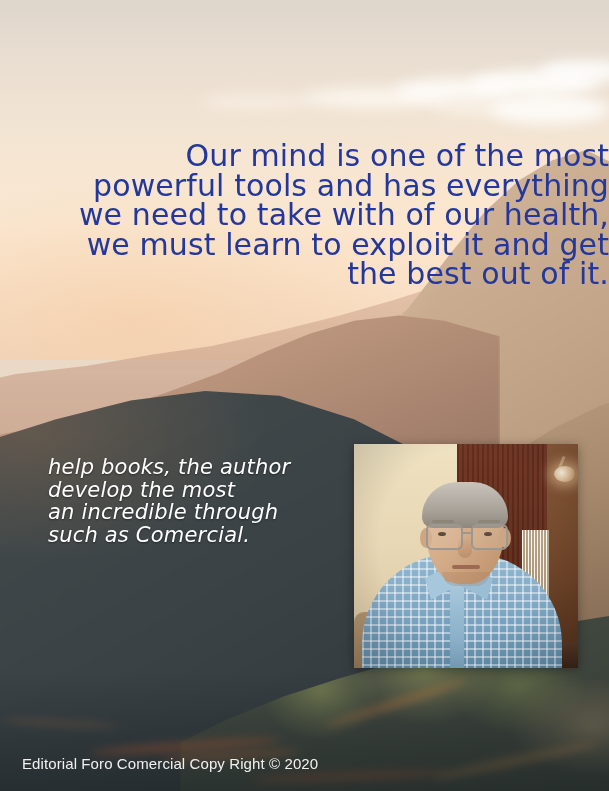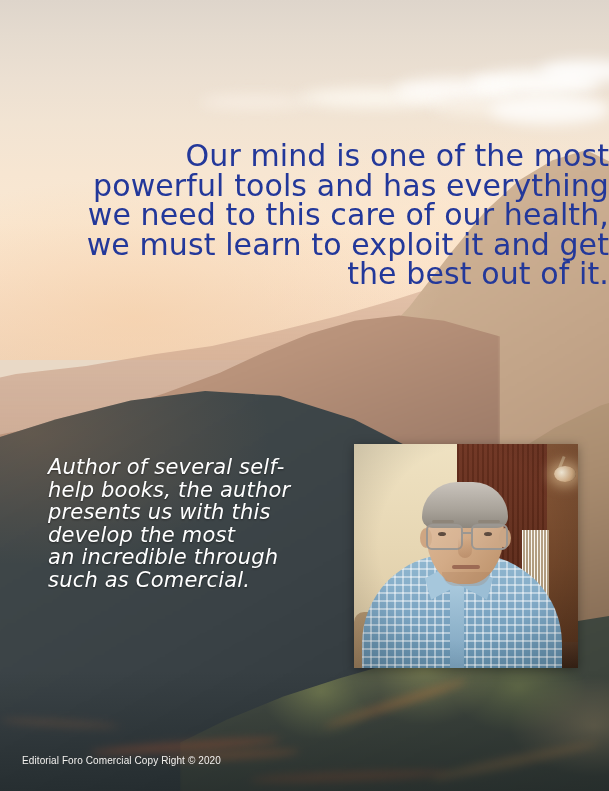--- a/index.html
+++ b/index.html
@@ -380,21 +380,21 @@
     position: absolute; left: 0; top: 0; width: 100%; height: 100%;
     background: radial-gradient(ellipse at 50% 45%, rgba(0,0,0,0) 55%, rgba(0,0,0,0.18) 100%);
   }
 
   
   .footer {
     position: absolute;
     left: 22px; top: 755px;
     color: #f2f0ee;
     font-family: "Liberation Sans", sans-serif;
-    font-size: 10px;
+    font-size: 15px;
     letter-spacing: 0.1px;
   }
 </style>
 </head>
 <body>
 
 <div class="page">
 
   <div class="bg-layer">
     <div class="sky"></div>
@@ -426,29 +426,27 @@
     <div class="ember e4"></div>
     <div class="ember e5"></div>
     <div class="ember e6"></div>
 
     <div class="bottom-dark"></div>
   </div>
 
   <div class="quote">
     <div>Our mind is one of the most</div>
     <div>powerful tools and has everything</div>
-    <div>we need to this care of our health,</div>
+    <div>we need to take with of our health,</div>
     <div>we must learn to exploit it and get</div>
     <div>the best out of it.</div>
   </div>
 
   <div class="blurb">
-    <div>Author of several self-</div>
     <div>help books, the author</div>
-    <div>presents us with this</div>
     <div>develop the most</div>
     <div>an incredible through</div>
     <div>such as Comercial.</div>
   </div>
 
   <div class="photo" title="portrait of the author, a man with glasses wearing a blue checkered shirt seated indoors">
     <div class="ph-wall"></div>
     <div class="ph-wood"></div>
     <div class="ph-wood2"></div>
     <div class="ph-sconce-arm"></div>

